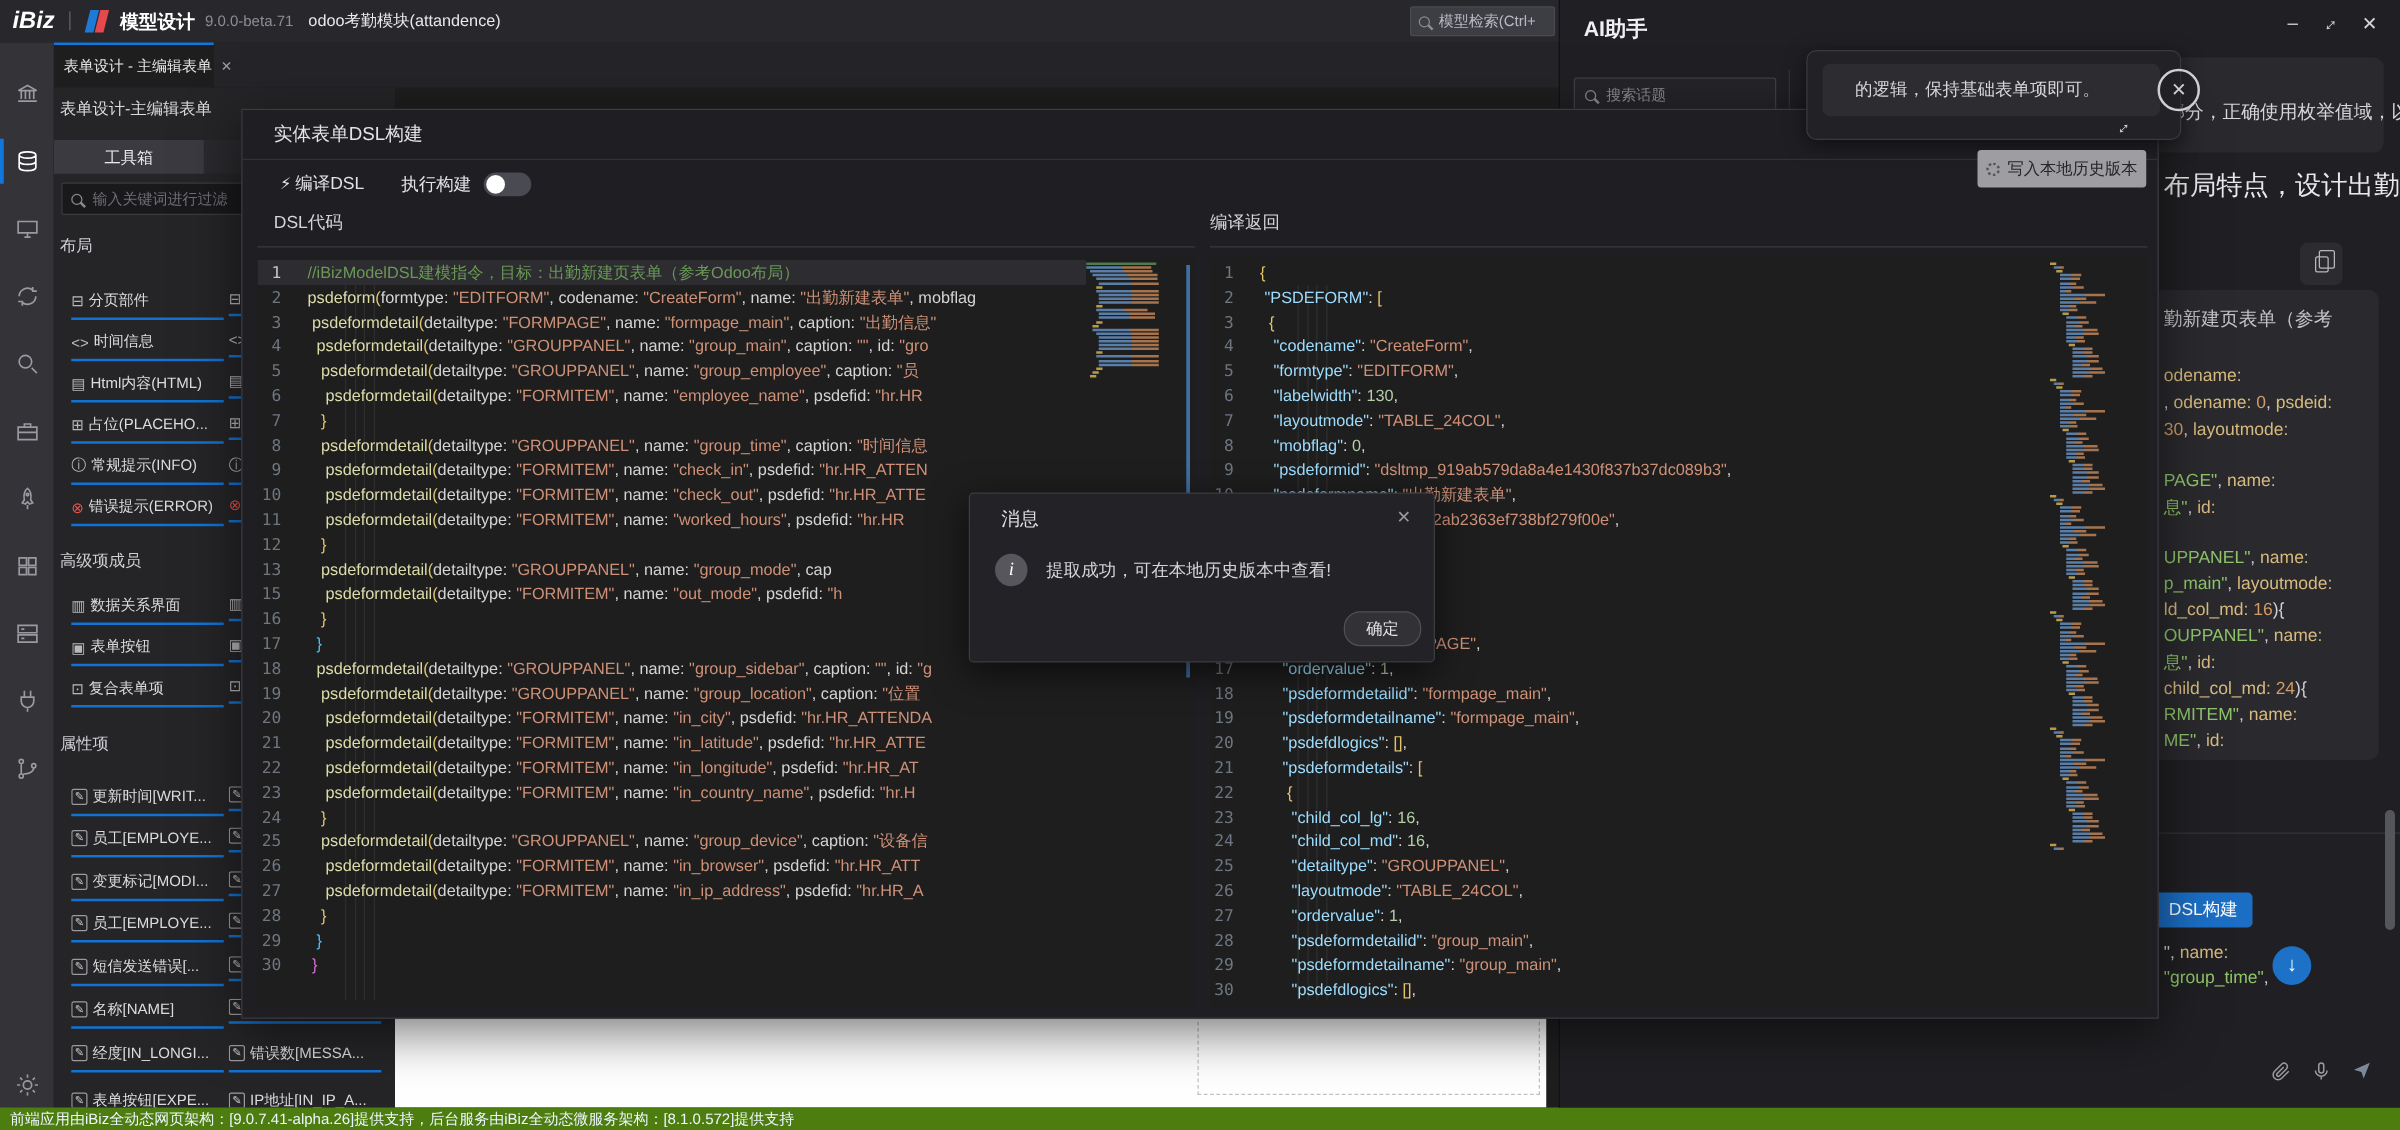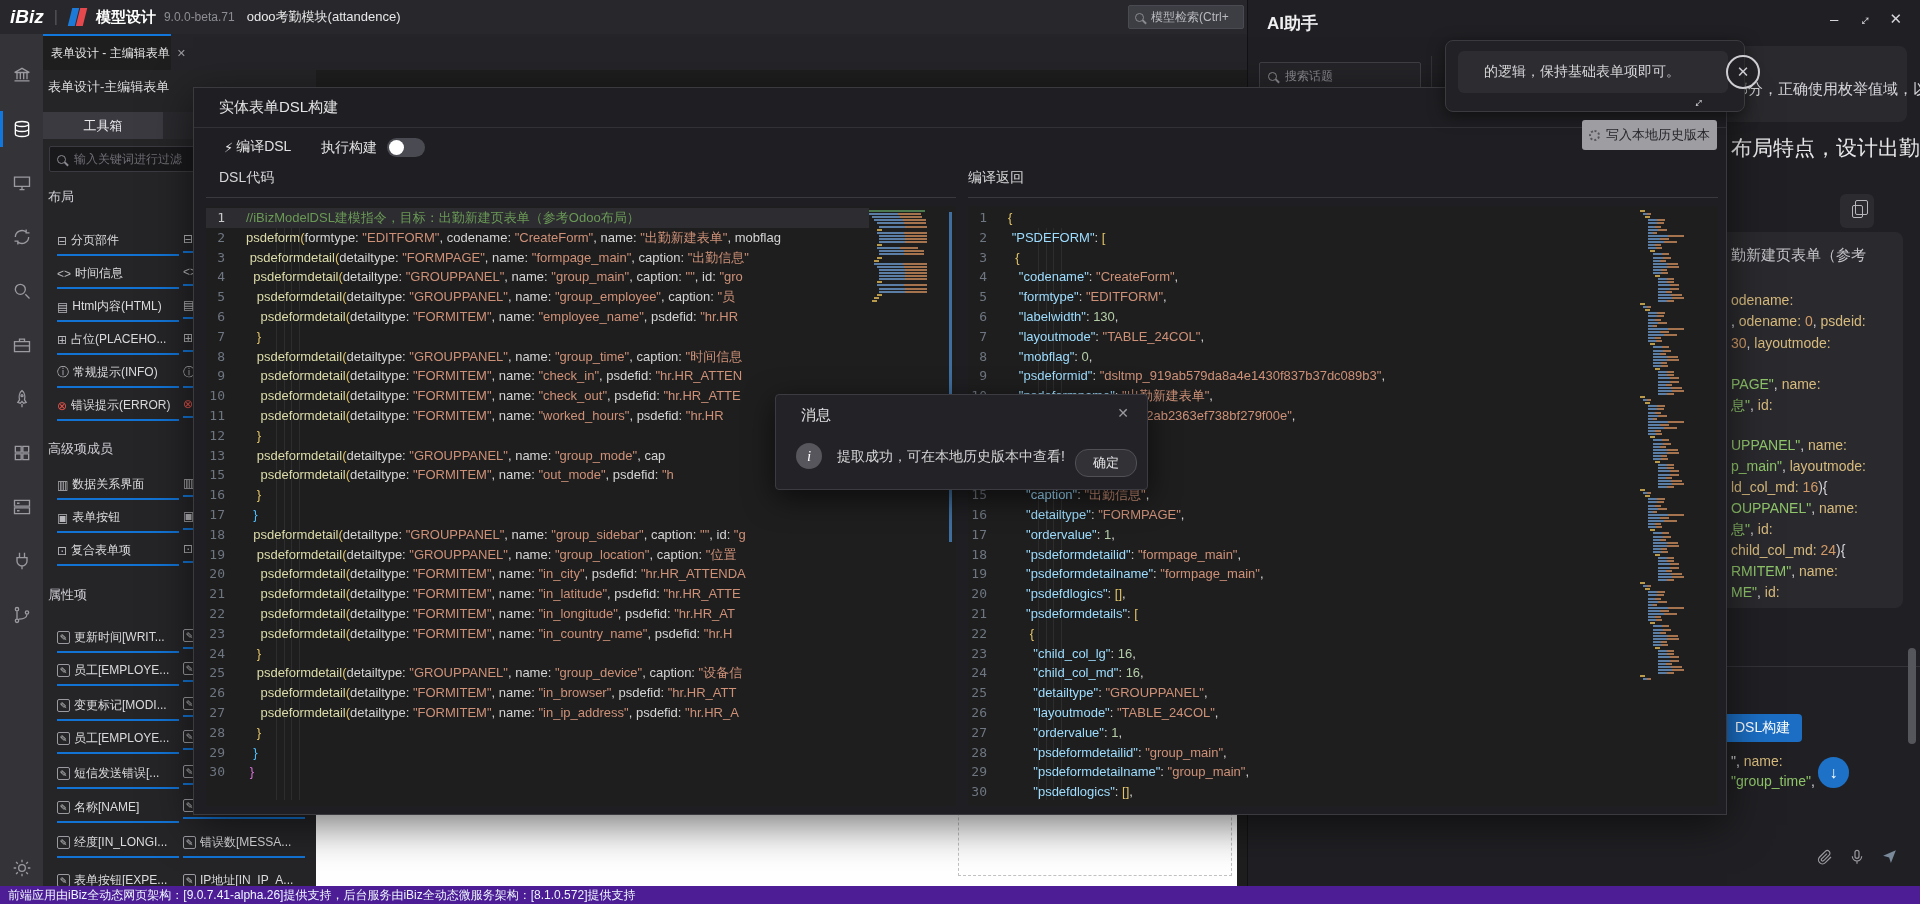--- a/index.html
+++ b/index.html
@@ -40,21 +40,21 @@
   .tbx-search input::placeholder{color:#6e6e74;}
   .sec-title{position:absolute;left:5px;color:#cfcfd4;font-size:13px;}
   .titem{position:absolute;width:122px;padding-bottom:5px;border-bottom:2px solid #1273d4;display:flex;align-items:center;color:#dcdcde;font-size:12px;white-space:nowrap;overflow:hidden;}
   .titem .tic{color:#b8b8bc;font-size:12px;margin-right:4px;flex:none;}
   .titem .tic.err{color:#e5534b;}
   .pbox{display:inline-flex;align-items:center;justify-content:center;width:13px;height:13px;border:1px solid #9a9aa0;border-radius:2px;font-size:9px;color:#c9c9cd;margin-right:4px;flex:none;}
   
   .canvas{left:316px;top:667px;width:921px;height:219px;background:linear-gradient(#d9d9d9,#ffffff 14%);}
   .canvas .dashed{position:absolute;left:642px;top:9px;width:274px;height:200px;border:1px dashed #c2c2c2;background:#fff;}
   
-  .statusbar{left:0;top:886px;width:1920px;height:18px;background:#4c1d95;color:#eef6ff;font-size:12px;display:flex;align-items:center;padding-left:8px;}
+  .statusbar{left:0;top:886px;width:1920px;height:18px;background:#4d7c0f;color:#eef6ff;font-size:12px;display:flex;align-items:center;padding-left:8px;}
   
   .ai{left:1247px;top:0;width:673px;height:886px;background:#202024;border-left:1px solid #121214;}
   .ai-title{position:absolute;left:19px;top:12px;font-size:17px;font-weight:bold;color:#f0f0f2;}
   .ai-controls{position:absolute;right:18px;top:10px;display:flex;gap:18px;color:#d5d5d9;font-size:15px;}
   .diag{display:inline-block;transform:rotate(-45deg);}
   .ai-search{position:absolute;left:11px;top:62px;width:162px;height:28px;background:#252529;border:1px solid #3f3f45;border-radius:2px;display:flex;align-items:center;padding:0 8px;}
   .ai-search input{background:transparent;border:none;outline:none;color:#9a9aa0;font-size:12px;width:100%;margin-left:6px;}
   .ai-search input::placeholder{color:#8a8a90;}
   .vline{position:absolute;background:#333338;}
   .hline{position:absolute;background:#333338;}
@@ -100,21 +100,21 @@
   .mbar{position:absolute;height:2px;}
   .bluebar{position:absolute;width:3px;background:#3f6ea0;}
   
   .card{left:1445px;top:40px;width:300px;height:72px;background:#222226;border:1px solid #3a3a3f;border-radius:8px;box-shadow:0 4px 16px rgba(0,0,0,.5);}
   .card-bubble{position:absolute;left:12px;top:10px;width:270px;height:42px;background:#2c2c31;border-radius:6px;display:flex;align-items:center;padding-left:26px;color:#d6d6d8;font-size:14px;white-space:nowrap;overflow:hidden;}
   .card-expand{position:absolute;right:40px;bottom:2px;color:#cfcfd2;font-size:14px;}
   .write-btn{left:1582px;top:120px;width:135px;height:30px;background:#9e9ea2;border-radius:3px;color:#26262a;font-size:13px;display:flex;align-items:center;justify-content:center;gap:6px;border:none;}
   .spin{width:11px;height:11px;border:2px dotted #55555a;border-radius:50%;}
   .close-circle{left:1726px;top:55px;width:34px;height:34px;border:2px solid #cdcdd2;border-radius:50%;background:rgba(32,32,36,.55);color:#cdcdd2;display:flex;align-items:center;justify-content:center;font-size:15px;}
   
-  .msg{left:775px;top:394px;width:373px;height:96px;background:#232327;border:1px solid #3b3b41;border-radius:4px;box-shadow:0 8px 30px rgba(0,0,0,.6);}
+  .msg{left:775px;top:394px;width:373px;height:136px;background:#232327;border:1px solid #3b3b41;border-radius:4px;box-shadow:0 8px 30px rgba(0,0,0,.6);}
   .msg-title{position:absolute;left:25px;top:11px;font-size:15px;color:#e0e0e2;}
   .msg-x{position:absolute;right:18px;top:10px;color:#9a9aa0;font-size:14px;}
   .msg-ico{position:absolute;left:20px;top:48px;width:26px;height:26px;border-radius:50%;background:#56565c;color:#fff;display:flex;align-items:center;justify-content:center;font-family:"Liberation Serif",serif;font-style:italic;font-size:15px;}
   .msg-txt{position:absolute;left:61px;top:53px;color:#d6d6d8;font-size:14px;white-space:nowrap;}
   .msg-ok{position:absolute;right:10px;bottom:12px;width:62px;height:28px;background:#313136;border:1px solid #505057;border-radius:13px;color:#e4e4e6;font-size:13px;display:flex;align-items:center;justify-content:center;}
 </style>
 </head>
 <body>
 
 <div class="screen">

